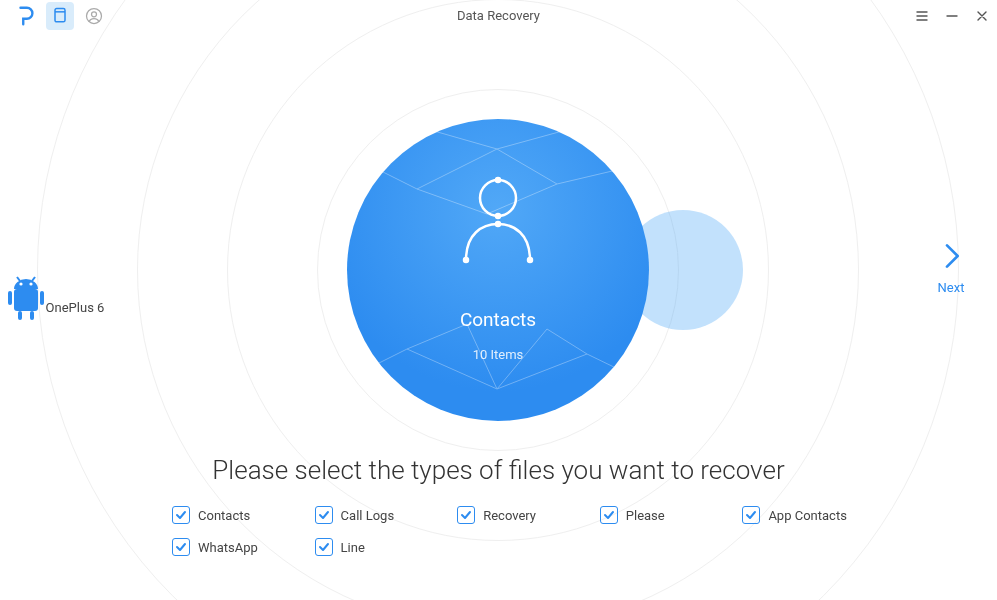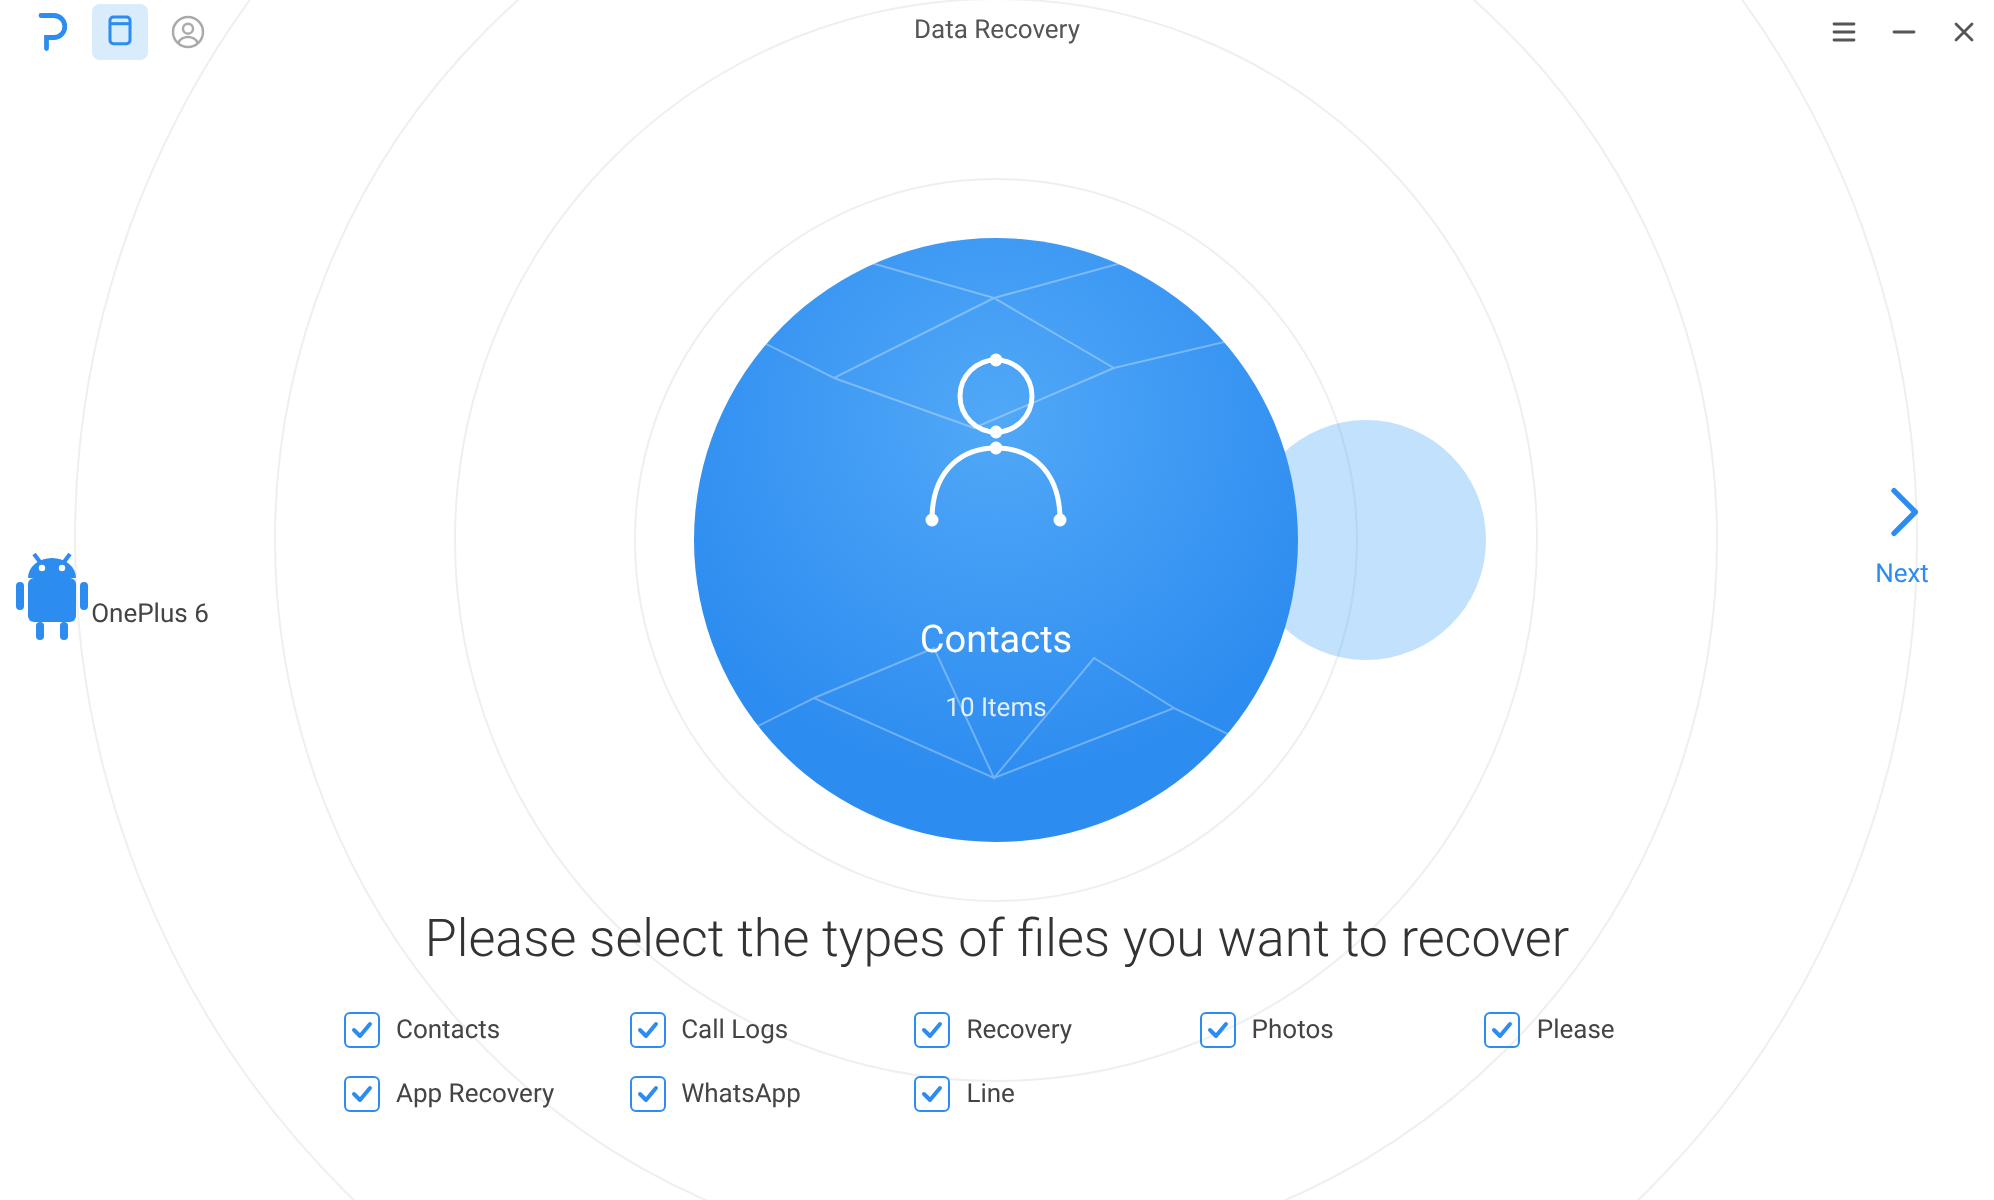--- a/index.html
+++ b/index.html
@@ -159,37 +159,29 @@
         </svg>
       </div>
       <span>Recovery</span>
     </div>
     <div class="opt">
       <div class="cb">
         <svg width="12" height="12" viewBox="0 0 12 12">
           <path d="M2 6l3 3 5-6" stroke-width="2" fill="none" stroke-linecap="round" stroke-linejoin="round"></path>
         </svg>
       </div>
-      <span>Photos</span>
-    </div>
-    <div class="opt">
-      <div class="cb">
-        <svg width="12" height="12" viewBox="0 0 12 12">
-          <path d="M2 6l3 3 5-6" stroke-width="2" fill="none" stroke-linecap="round" stroke-linejoin="round"></path>
-        </svg>
-      </div>
       <span>Please</span>
     </div>
     <div class="opt">
       <div class="cb">
         <svg width="12" height="12" viewBox="0 0 12 12">
           <path d="M2 6l3 3 5-6" stroke-width="2" fill="none" stroke-linecap="round" stroke-linejoin="round"></path>
         </svg>
       </div>
-      <span>App Recovery</span>
+      <span>App Contacts</span>
     </div>
     <div class="opt">
       <div class="cb">
         <svg width="12" height="12" viewBox="0 0 12 12">
           <path d="M2 6l3 3 5-6" stroke-width="2" fill="none" stroke-linecap="round" stroke-linejoin="round"></path>
         </svg>
       </div>
       <span>WhatsApp</span>
     </div>
     <div class="opt">

